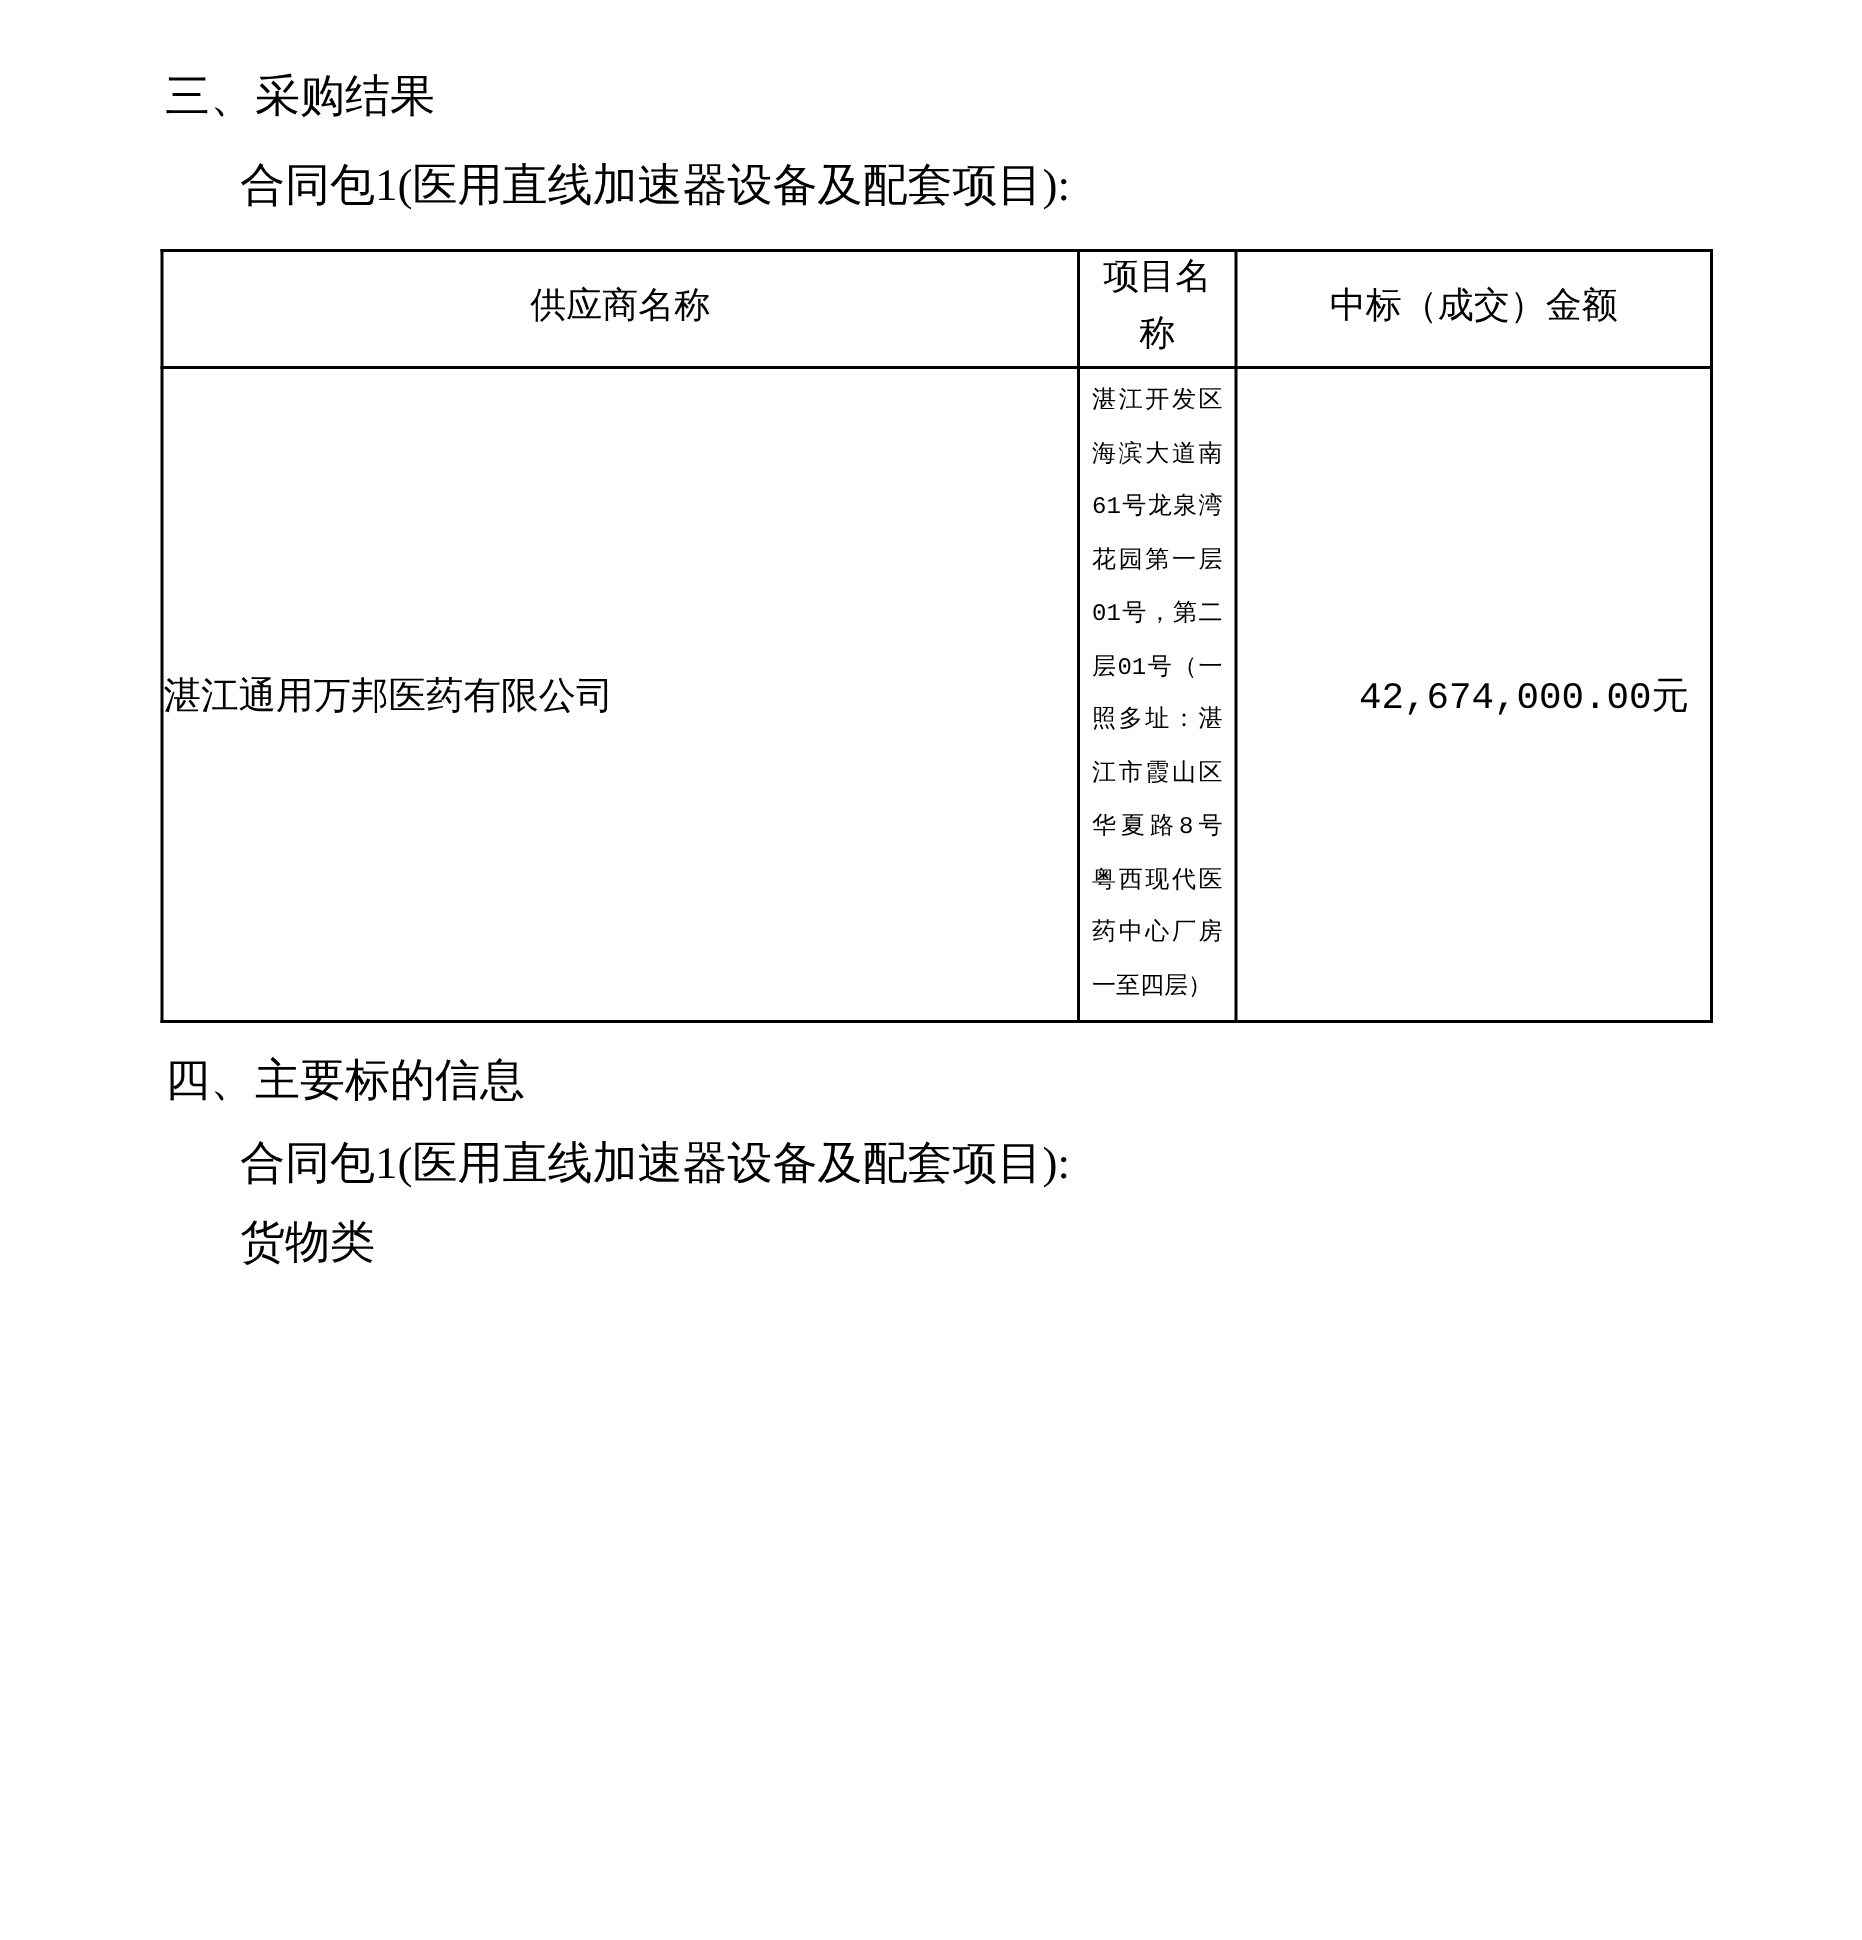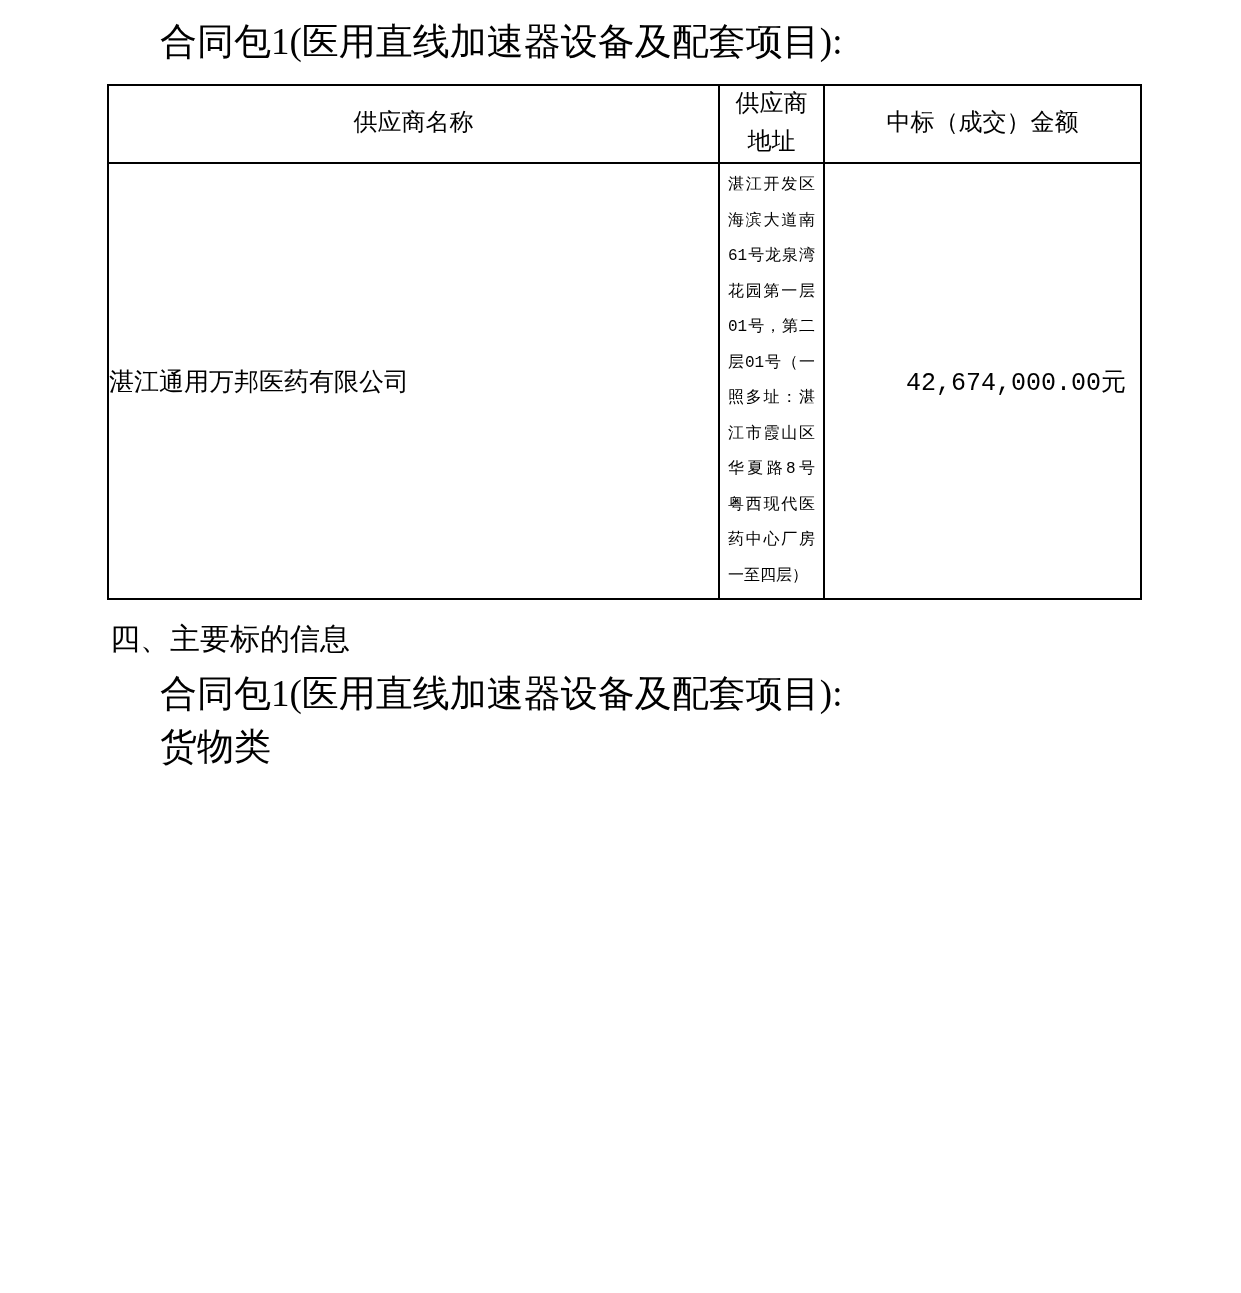--- a/index.html
+++ b/index.html
@@ -16,21 +16,21 @@
     line-height: 34px;
     margin-left: 110px;
     font-weight: normal;
     white-space: nowrap;
   }
   #heading-1 { margin-top: 38px; }
   #heading-2 { margin-top: 42px; }
   #heading-3 { margin-top: 48px; }
   #heading-4 { margin-top: 22px; }
   .body-line {
-    font-size: 37px;
+    font-size: 30px;
     line-height: 32px;
     margin-left: 160px;
     white-space: nowrap;
   }
   #package-line-1 { margin-top: 26px; }
   #package-line-2 { margin-top: 22px; }
   #goods-line { margin-top: 21px; }
   table.result-table {
     border-collapse: collapse;
     table-layout: fixed;
@@ -75,33 +75,34 @@
     padding-right: 14px;
   }
 </style>
 </head>
 <body>
 
 <main>
 
 
 
+  <h2 class="heading" id="heading-3">三、采购结果</h2>
 
   <p class="body-line" id="package-line-1">合同包1(医用直线加速器设备及配套项目):</p>
 
   <table class="result-table">
     <colgroup>
       <col class="col-name">
       <col class="col-addr">
       <col class="col-amt">
     </colgroup>
     <thead>
       <tr>
         <th>供应商名称</th>
-        <th>供应商地址</th>
+        <th>项目名称</th>
         <th>中标（成交）金额</th>
       </tr>
     </thead>
     <tbody>
       <tr>
         <td class="cell-name">湛江通用万邦医药有限公司</td>
         <td class="cell-addr">湛江开发区海滨大道南61号龙泉湾花园第一层01号，第二层01号（一照多址：湛江市霞山区华夏路8号粤西现代医药中心厂房一至四层）</td>
         <td class="cell-amt">42,674,000.00元</td>
       </tr>
     </tbody>

